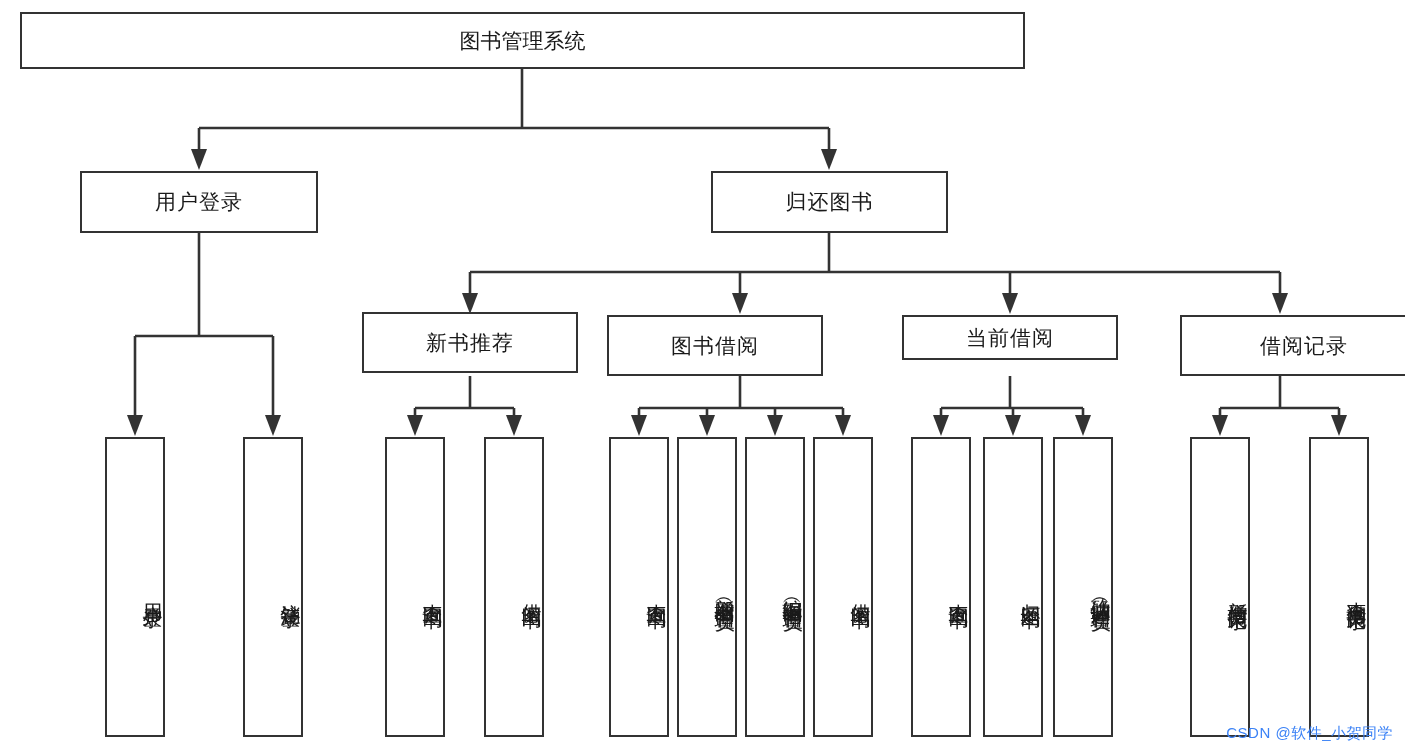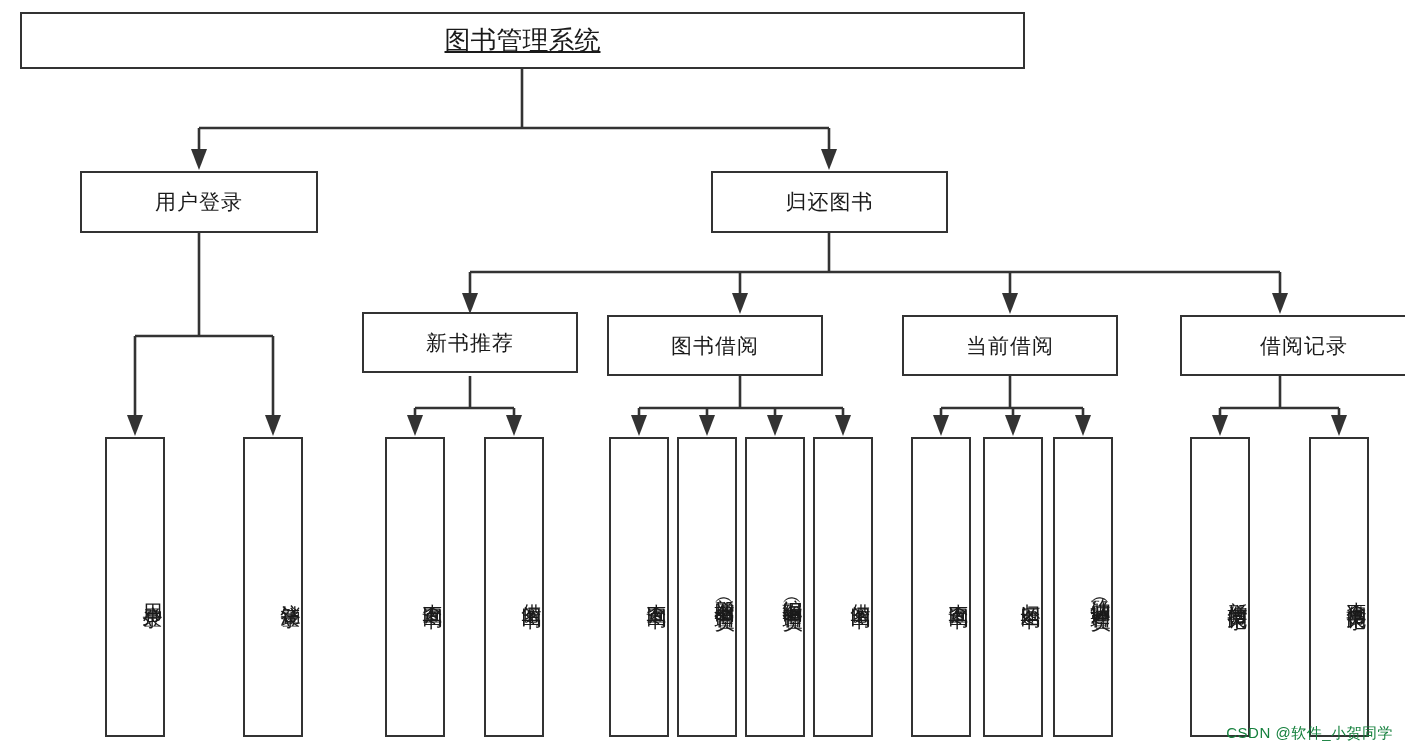--- a/index.html
+++ b/index.html
@@ -33,22 +33,21 @@
     display: flex;
     align-items: center;
     justify-content: center;
     color: #1a1a1a;
   }
   .node.horizontal {
     font-size: 21px;
     letter-spacing: 1px;
   }
   .node.root {
-    font-size: 26px;
-    text-decoration: underline;
+    font-size: 21px;
   }
   .node.vertical {
     writing-mode: vertical-rl;
     text-orientation: upright;
     font-size: 20px;
     letter-spacing: 2px;
     align-items: flex-start;
     justify-content: center;
     padding-top: 10px;
     line-height: 1.05;
@@ -59,21 +58,21 @@
   }
   .node.vertical .node-label {
     writing-mode: vertical-rl;
     text-orientation: upright;
   }
   #watermark {
     position: absolute;
     right: 12px;
     bottom: 4px;
     font-size: 15px;
-    color: #15803d;
+    color: #3b82f6;
     letter-spacing: 0.5px;
     white-space: nowrap;
   }
 </style>
 </head>
 <body>
 
 <div id="canvas">
 
   <svg id="edges" viewBox="0 0 1405 747">
@@ -141,21 +140,21 @@
   <div class="node horizontal" id="n-l2-1" style="left: 711px; top: 171px; width: 237px; height: 62px;">
     <span class="node-label">归还图书</span>
   </div>
 
   <div class="node horizontal" id="n-l3-0" style="left: 362px; top: 312px; width: 216px; height: 61px;">
     <span class="node-label">新书推荐</span>
   </div>
   <div class="node horizontal" id="n-l3-1" style="left: 607px; top: 315px; width: 216px; height: 61px;">
     <span class="node-label">图书借阅</span>
   </div>
-  <div class="node horizontal" id="n-l3-2" style="left: 902px; top: 315px; width: 216px; height: 61px;">
+  <div class="node horizontal" id="n-l3-2" style="left: 902px; top: 315px; width: 216px; height: 45px;">
     <span class="node-label">当前借阅</span>
   </div>
   <div class="node horizontal" id="n-l3-3" style="left: 1180px; top: 315px; width: 248px; height: 61px;">
     <span class="node-label">借阅记录</span>
   </div>
 
   <div class="node vertical" id="n-lf-0" style="left: 105px; top: 437px; width: 60px; height: 300px;">
     <span class="node-label">用户登录</span>
   </div>
   <div class="node vertical" id="n-lf-1" style="left: 243px; top: 437px; width: 60px; height: 300px;">

